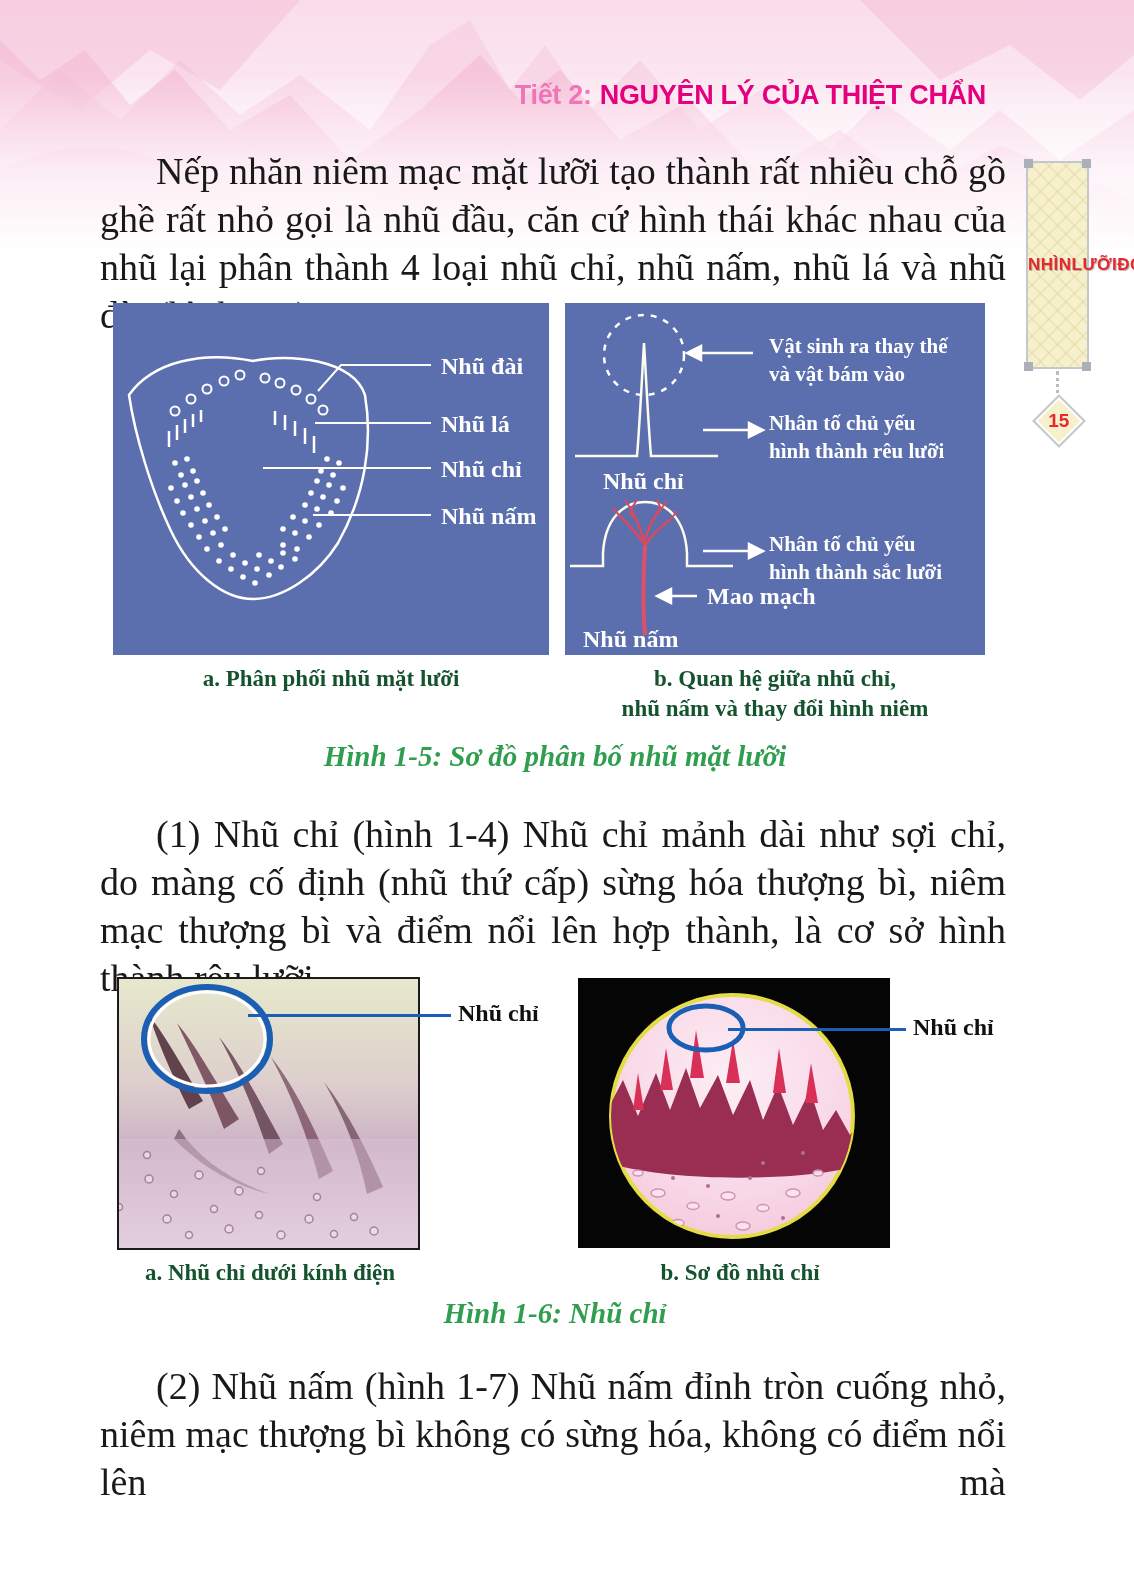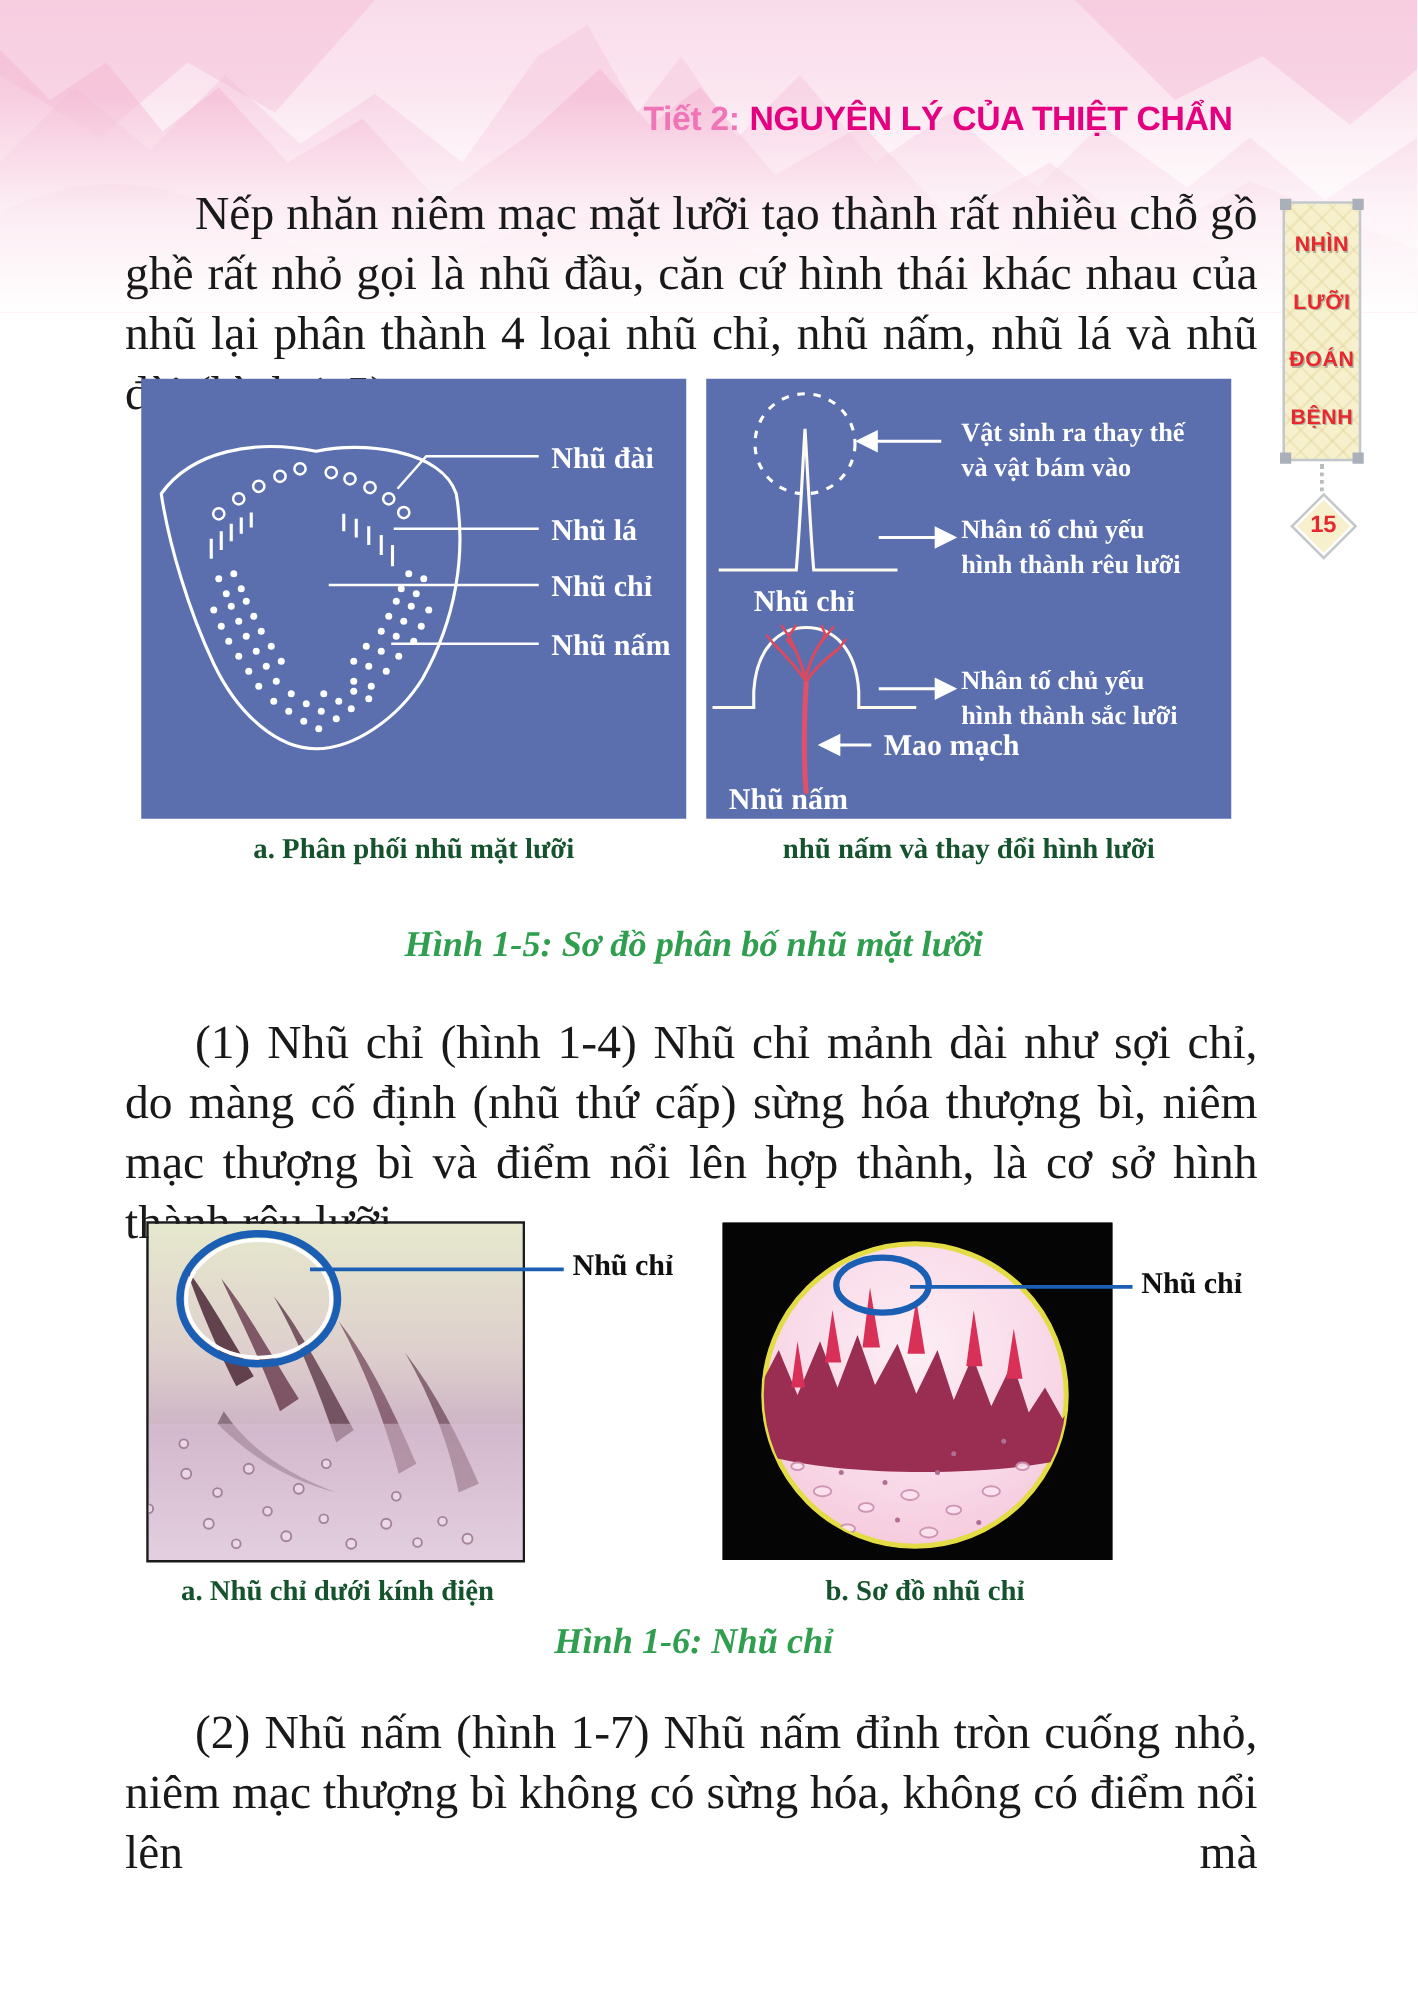--- a/index.html
+++ b/index.html
@@ -18,21 +18,21 @@
     font-size:27px; font-weight:bold; letter-spacing:-0.3px; white-space:nowrap; }
   .header-lesson { color:#f075b8; margin-right:8px; }
   .header-title  { color:#e4007f; }
 
   
   .side-banner { position:absolute; left:1026px; top:161px; width:63px; height:208px;
     background:#f7f0cd; border:2px solid #c3c8cf;
     background-image:
       repeating-linear-gradient(45deg, rgba(222,210,150,.35) 0 2px, transparent 2px 12px),
       repeating-linear-gradient(-45deg, rgba(222,210,150,.35) 0 2px, transparent 2px 12px);
-    display:flex; flex-direction:column; justify-content:space-around; align-items:center; padding:10px 0; }
+    display:flex; flex-direction:row; justify-content:space-around; align-items:center; padding:10px 0; }
   .corner { position:absolute; width:9px; height:9px; background:#aab0b9; }
   .c-tl { left:-4px; top:-4px; } .c-tr { right:-4px; top:-4px; }
   .c-bl { left:-4px; bottom:-4px; } .c-br { right:-4px; bottom:-4px; }
   .banner-word { font-family:"Liberation Sans", sans-serif; font-weight:bold; font-size:17px;
     color:#e8282e; letter-spacing:.5px; text-shadow:1px 1px 0 rgba(130,130,130,.55); }
   .banner-string { position:absolute; left:1056px; top:371px; height:30px; width:0;
     border-left:3px dotted #b7bdc5; }
   .page-diamond { position:absolute; left:1040px; top:402px; width:38px; height:38px;
     transform:rotate(45deg); background:#f7f0cd; border:2px solid #c3c8cf;
     box-shadow:inset 0 0 0 2px #ffffff; display:flex; align-items:center; justify-content:center; }
@@ -257,21 +257,22 @@
         <line x1="132" y1="293" x2="104" y2="293"></line>
           <polygon points="92,293 106,286 106,300"></polygon>
       </g>
       <text x="142" y="301" class="svg-label">Mao mạch</text>
       <text x="18" y="344" class="svg-label">Nhũ nấm</text>
     </svg>
   </div>
 
   <div class="subcap cap-a15">a. Phân phối nhũ mặt lưỡi</div>
   <div class="subcap cap-b15">
-    <div>nhũ nấm và thay đổi hình lưỡi</div>
+    <div>b. Quan hệ giữa nhũ chỉ,</div>
+    <div>nhũ nấm và thay đổi hình niêm</div>
   </div>
   <div class="fig-caption cap-15">Hình 1-5: Sơ đồ phân bố nhũ mặt lưỡi</div>
 
   <p class="body-para p-one">(1) Nhũ chỉ (hình 1-4) Nhũ chỉ mảnh dài như sợi chỉ, do màng cố định (nhũ thứ cấp) sừng hóa thượng bì, niêm mạc thượng bì và điểm nổi lên hợp thành, là cơ sở hình thành rêu lưỡi.</p>
 
   <div class="photo-a">
     <svg width="299" height="269" viewBox="0 0 299 269">
       <defs>
         <linearGradient id="gA" x1="0" y1="0" x2="0" y2="1">
           <stop offset="0" stop-color="#e6e8cd"></stop>

